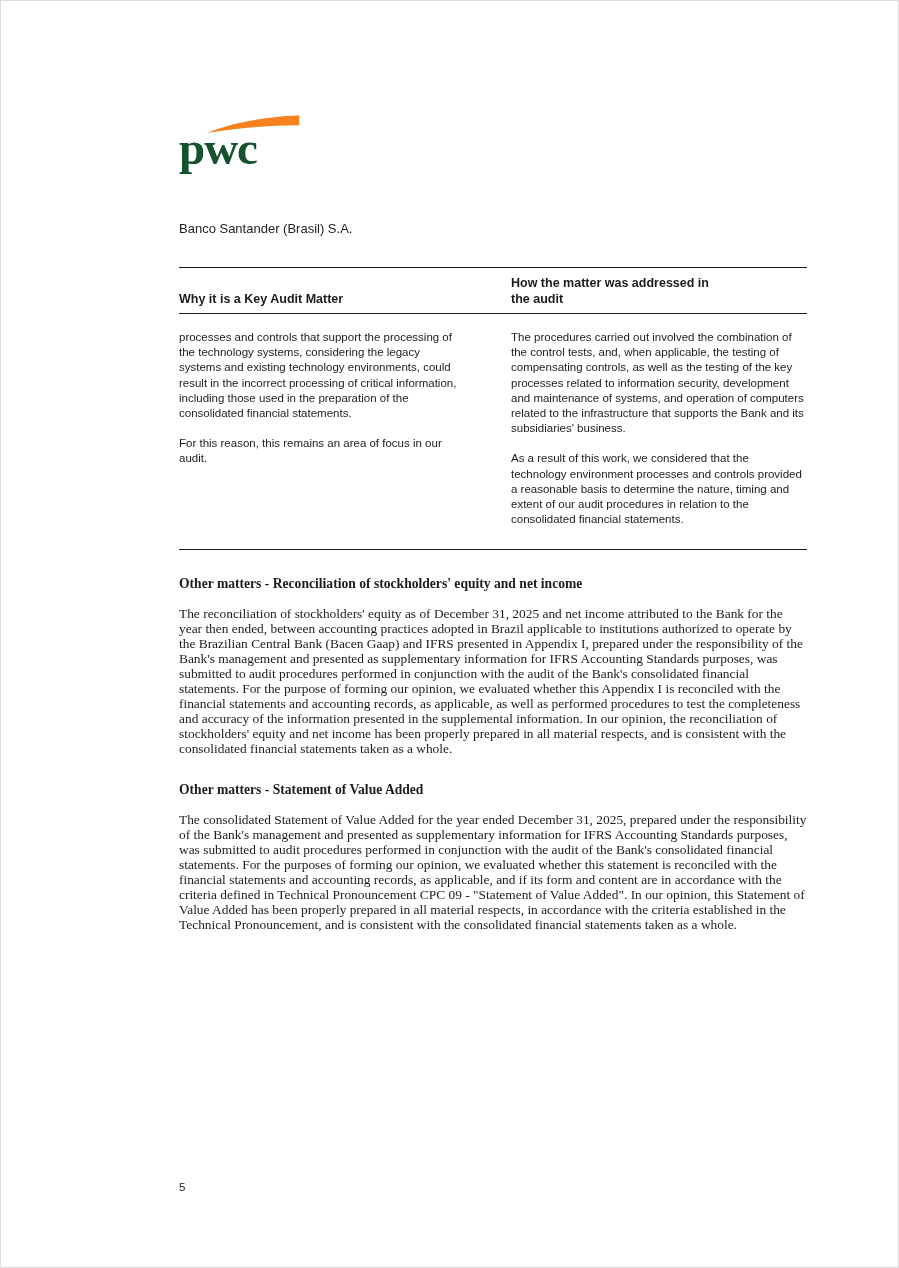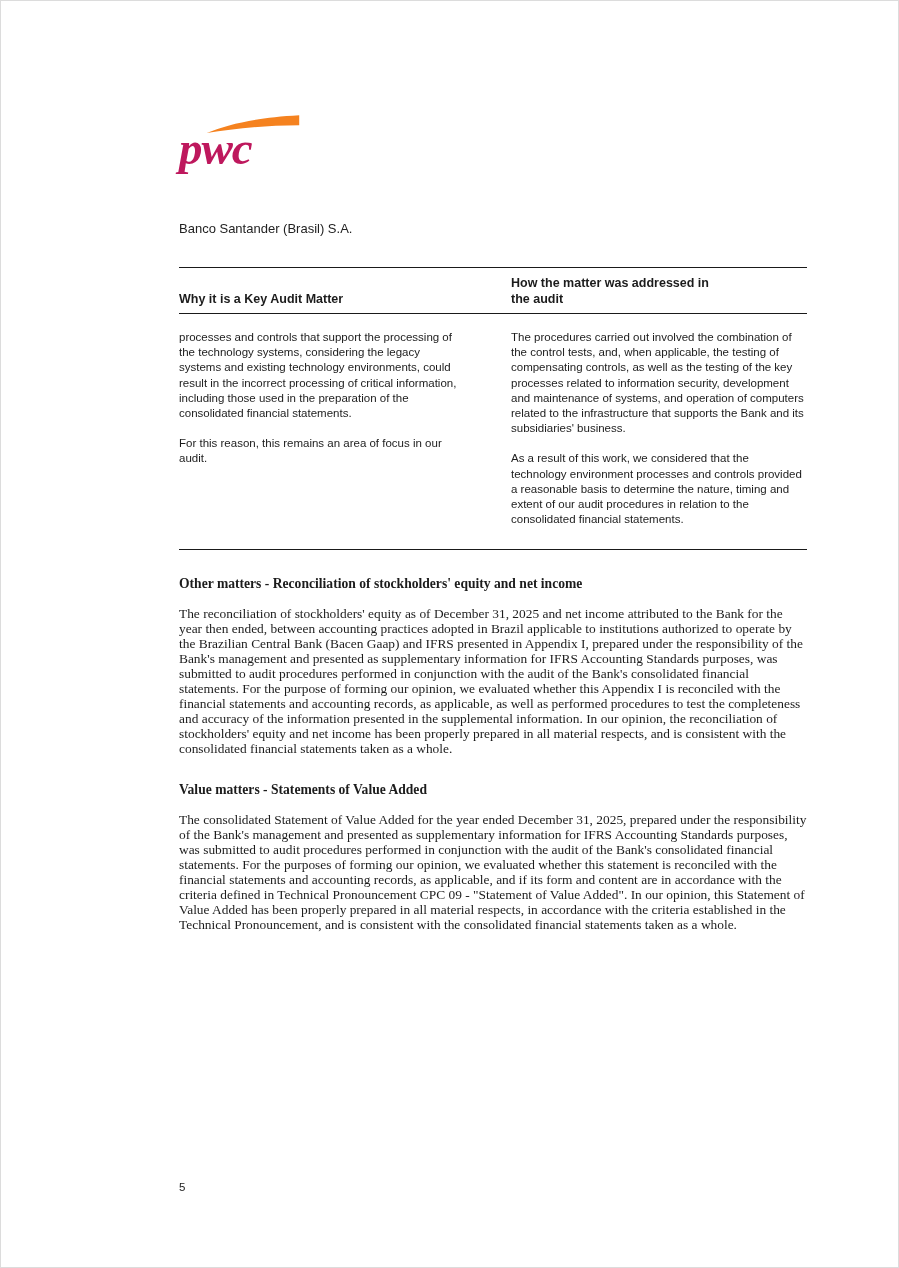--- a/index.html
+++ b/index.html
@@ -24,22 +24,21 @@
 
   
   .logo { position: relative; width: 150px; height: 57px; }
   .logo-text {
     position: absolute; left: 0; top: 12px;
     font-family: "Liberation Serif", serif;
     font-weight: 700;
     font-size: 47px;
     line-height: 1;
     letter-spacing: -1px;
-    color: #be185d;
-    font-style: italic;
+    color: #14532d;
   }
   .logo-swoosh { position: absolute; left: 27px; top: 0; width: 94px; height: 20px; }
   .logo-swoosh path { fill: var(--accent, #f5821f); }
 
   
   .company {
     margin-top: 52px;
     font-size: 13px;
     line-height: 14px;
     color: #222;
@@ -128,20 +127,20 @@
         </div>
       </div>
     </section>
 
     <section class="section">
       <h2 class="section-heading">Other matters - Reconciliation of stockholders' equity and net income</h2>
       <p class="section-body">The reconciliation of stockholders' equity as of December 31, 2025 and net income attributed to the Bank for the year then ended, between accounting practices adopted in Brazil applicable to institutions authorized to operate by the Brazilian Central Bank (Bacen Gaap) and IFRS presented in Appendix I, prepared under the responsibility of the Bank's management and presented as supplementary information for IFRS Accounting Standards purposes, was submitted to audit procedures performed in conjunction with the audit of the Bank's consolidated financial statements. For the purpose of forming our opinion, we evaluated whether this Appendix I is reconciled with the financial statements and accounting records, as applicable, as well as performed procedures to test the completeness and accuracy of the information presented in the supplemental information. In our opinion, the reconciliation of stockholders' equity and net income has been properly prepared in all material respects, and is consistent with the consolidated financial statements taken as a whole.</p>
     </section>
 
     <section class="section">
-      <h2 class="section-heading">Value matters - Statements of Value Added</h2>
+      <h2 class="section-heading">Other matters - Statement of Value Added</h2>
       <p class="section-body">The consolidated Statement of Value Added for the year ended December 31, 2025, prepared under the responsibility of the Bank's management and presented as supplementary information for IFRS Accounting Standards purposes, was submitted to audit procedures performed in conjunction with the audit of the Bank's consolidated financial statements. For the purposes of forming our opinion, we evaluated whether this statement is reconciled with the financial statements and accounting records, as applicable, and if its form and content are in accordance with the criteria defined in Technical Pronouncement CPC 09 - "Statement of Value Added". In our opinion, this Statement of Value Added has been properly prepared in all material respects, in accordance with the criteria established in the Technical Pronouncement, and is consistent with the consolidated financial statements taken as a whole.</p>
     </section>
 
   </div>
 
   <div class="page-number">5</div>
 </div>
 
 </body></html>

